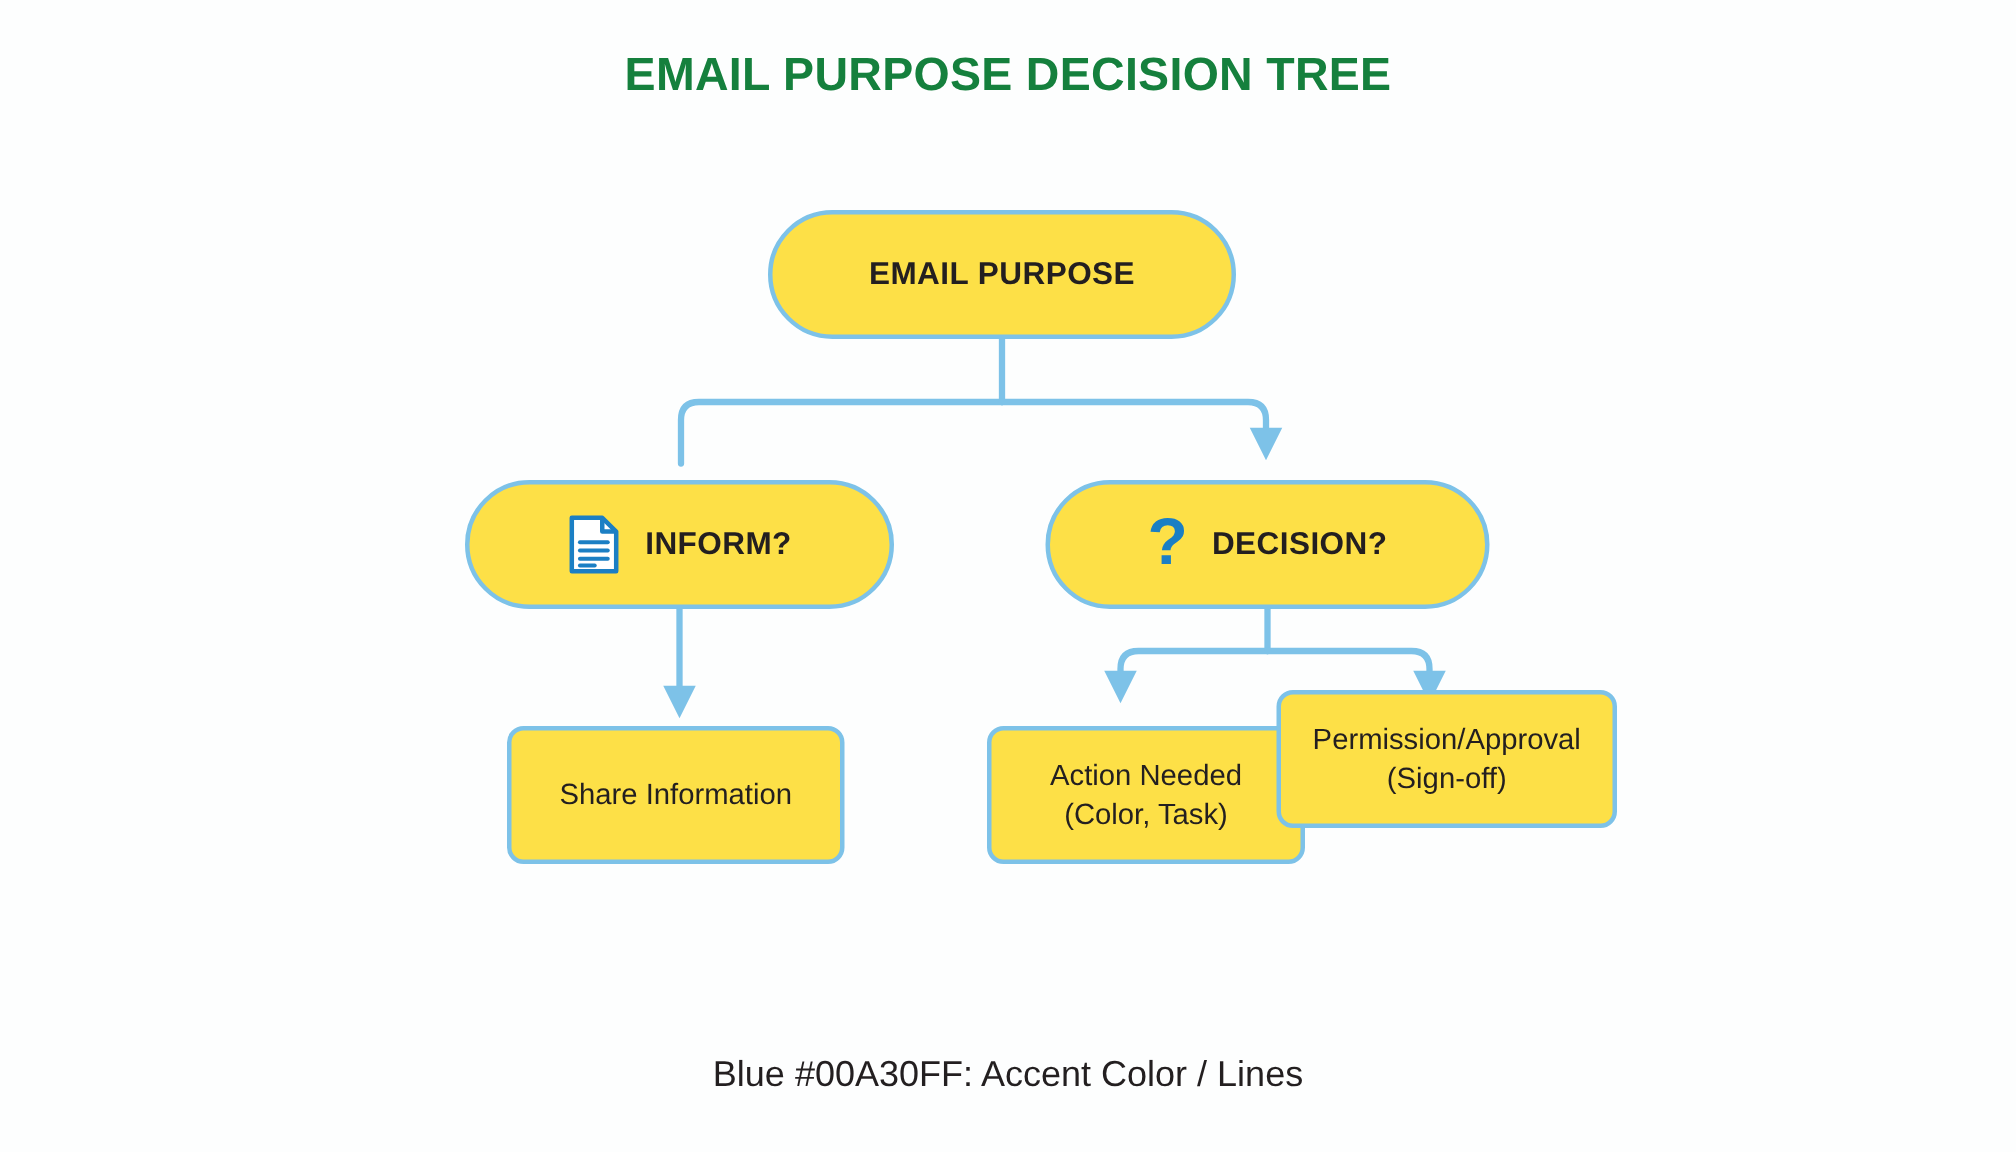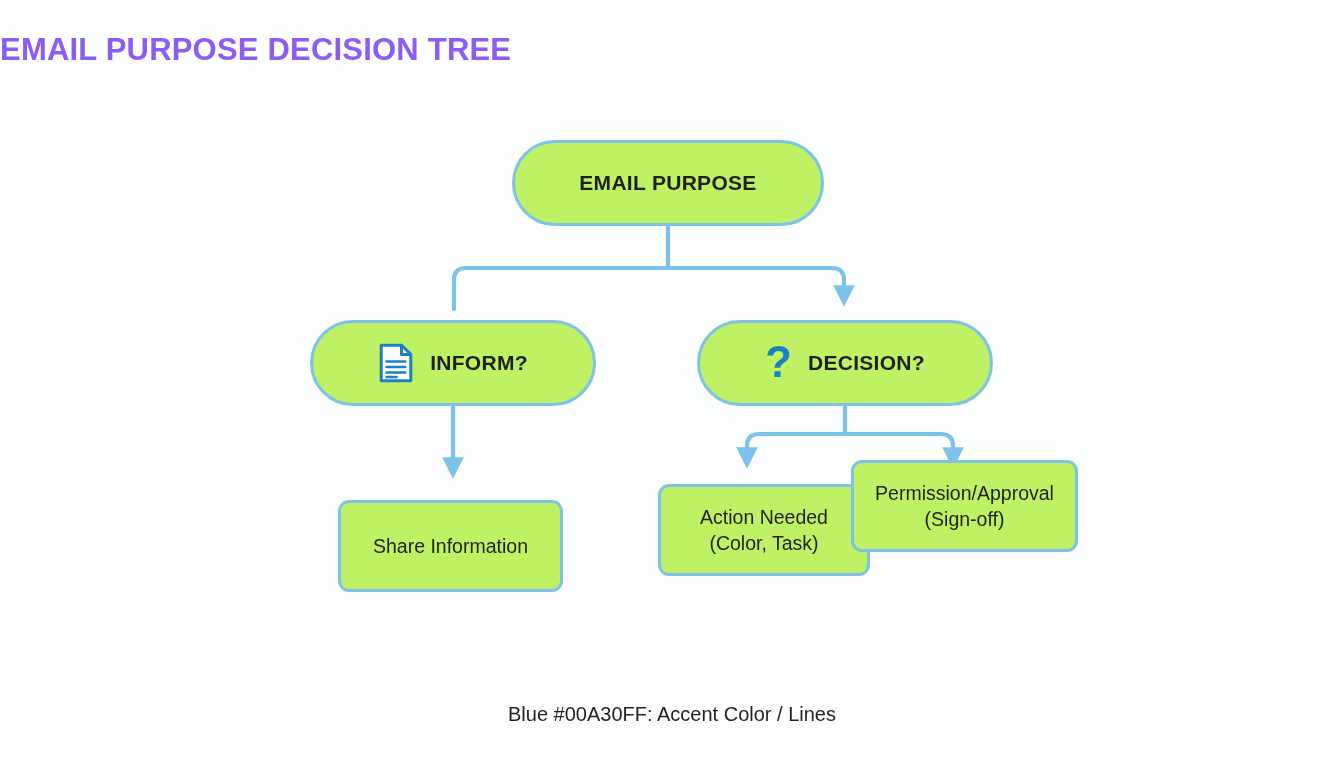--- a/index.html
+++ b/index.html
@@ -23,40 +23,41 @@
     width: 1344px;
     height: 768px;
   }
 
   
   .diagram-title {
     position: absolute;
     top: 32px;
     left: 0;
     width: 1344px;
+    text-align: center;
     font-size: 31px;
     font-weight: bold;
     letter-spacing: 0.2px;
-    color: #8b5cf6;
+    color: #15803d;
   }
 
   
   #connectors {
     position: absolute;
     top: 0;
     left: 0;
     width: 1344px;
     height: 768px;
     pointer-events: none;
   }
 
   
   .node {
     position: absolute;
-    background: #bef264;
+    background: #fde047;
     border: 3px solid #7dc2e8;
     display: flex;
     align-items: center;
     justify-content: center;
   }
 
   .node.pill {
     border-radius: 999px;
   }
 
@@ -127,41 +128,40 @@
     font-size: 19.5px;
     line-height: 1.35;
     color: #231f20;
     text-align: center;
     white-space: nowrap;
   }
   #node-share {
     left: 338px;
     top: 484px;
     width: 225px;
-    margin-top: 16px;
   }
   #node-action {
     left: 658px;
     top: 484px;
     width: 212px;
   }
   #node-permission {
     left: 851px;
     top: 460px;
     width: 227px;
   }
 
   
   .caption {
     position: absolute;
     top: 703px;
     left: 0;
     width: 1344px;
     text-align: center;
-    font-size: 20px;
+    font-size: 24px;
     color: #231f20;
   }
 </style>
 </head>
 <body>
 
 <div id="canvas">
 
   <div class="diagram-title">EMAIL PURPOSE DECISION TREE</div>
 

